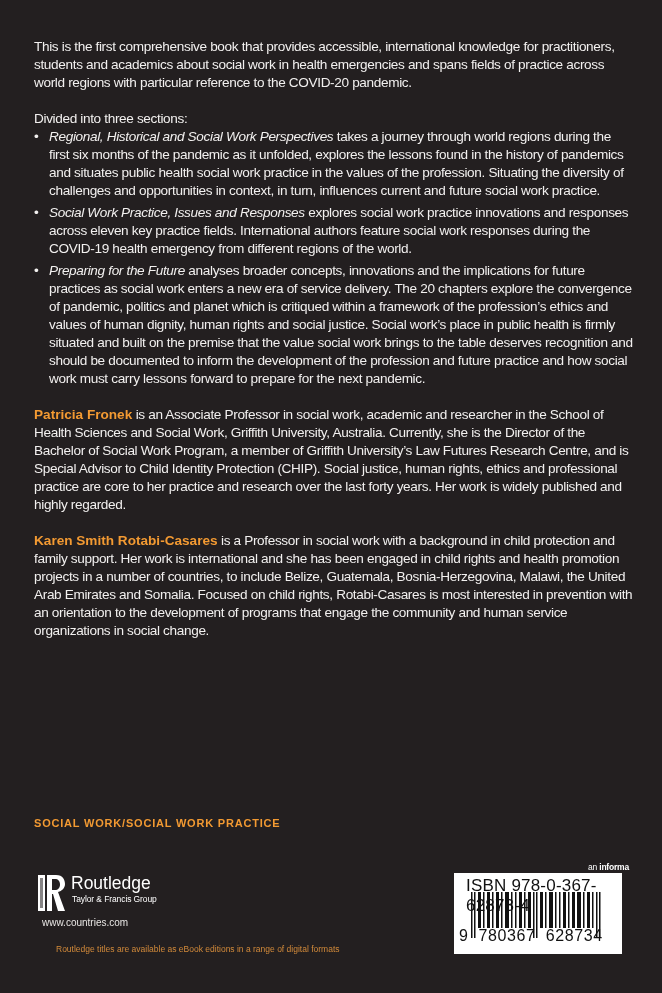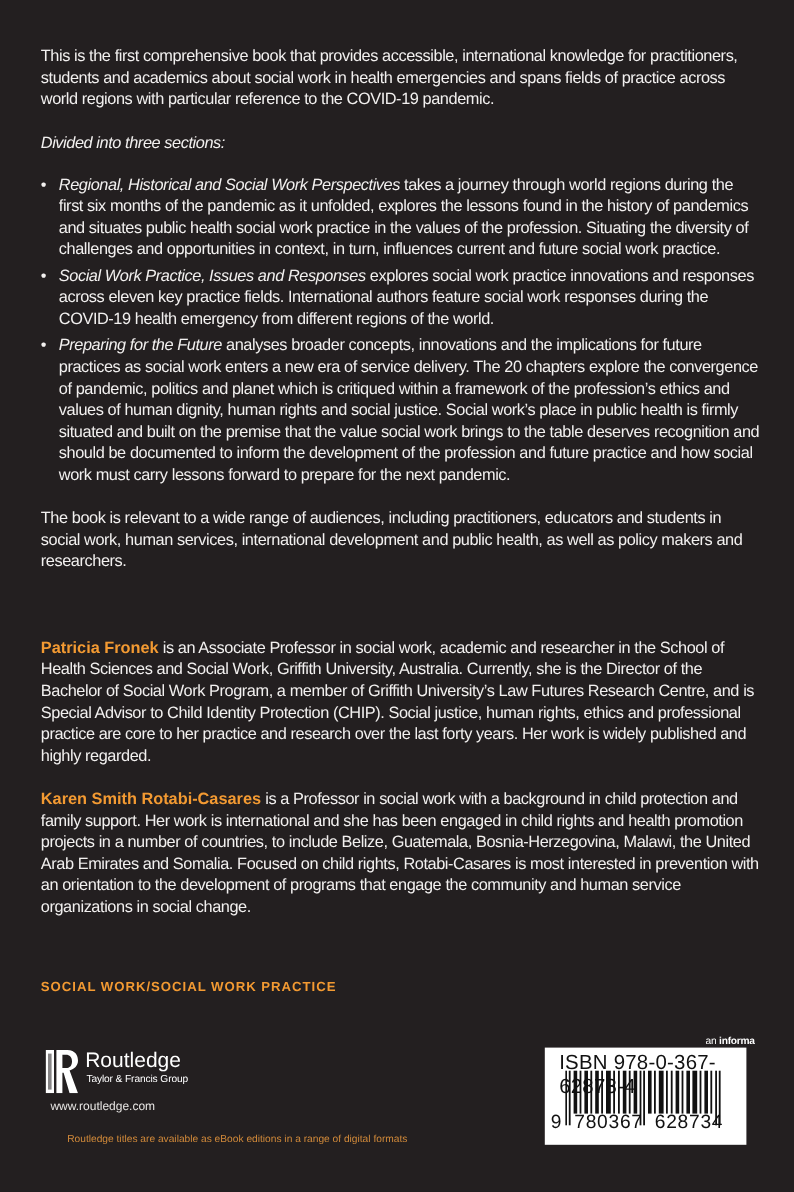--- a/index.html
+++ b/index.html
@@ -10,21 +10,21 @@
     font-family: "Liberation Sans", sans-serif;
     position: relative;
   }
   .content {
     position: absolute; left: 34px; top: 38px; width: 600px;
     font-size: 13.6px; line-height: 18px;
     letter-spacing: -0.35px;
   }
   p { margin: 0; }
   .intro { margin-bottom: 18px; }
-  .sections-title { margin-bottom: 17px; font-style: italic; }
+  .sections-title { margin-bottom: 0; }
   ul.sections { list-style: none; margin: 0 0 18px 0; padding: 0; }
   ul.sections li { position: relative; padding-left: 15px; margin-bottom: 4px; }
   ul.sections li .bullet { position: absolute; left: 0; top: 0; }
   em { font-style: italic; }
   .audience { margin-bottom: 54px; }
   .bio { margin-bottom: 18px; }
   .author-name { color: #f39a32; font-weight: bold; letter-spacing: 0; margin-top: 44px; }
   .subject {
     position: absolute; left: 34px; top: 817px;
     color: #f39a32; font-weight: bold; font-size: 11px; letter-spacing: 0.8px;
@@ -48,39 +48,38 @@
     background: #ffffff; color: #111;
   }
   .isbn-text { position: absolute; left: 12px; top: 3px; font-size: 17px; letter-spacing: 0.2px; }
   .bars { position: absolute; left: 17px; top: 19px; width: 130px; height: 46px; }
   .bar-digits { position: absolute; left: 5px; top: 54px; font-size: 16px; letter-spacing: 0.6px; white-space: pre; text-align: right; }
 </style>
 </head>
 <body>
 
 <div class="content">
-  <p class="intro">This is the first comprehensive book that provides accessible, international knowledge for practitioners, students and academics about social work in health emergencies and spans fields of practice across world regions with particular reference to the COVID-19 pandemic.</p>
+  <p class="intro">This is the first comprehensive book that provides accessible, international knowledge for practitioners, students and academics about social work in health emergencies and spans fields of practice across world regions with particular reference to the COVID-20 pandemic.</p>
 
   <p class="sections-title">Divided into three sections:</p>
   <ul class="sections">
     <li>
       <span class="bullet">•</span>
       <em>Regional, Historical and Social Work Perspectives</em><span> takes a journey through world regions during the first six months of the pandemic as it unfolded, explores the lessons found in the history of pandemics and situates public health social work practice in the values of the profession. Situating the diversity of challenges and opportunities in context, in turn, influences current and future social work practice.</span>
     </li>
     <li>
       <span class="bullet">•</span>
       <em>Social Work Practice, Issues and Responses</em><span> explores social work practice innovations and responses across eleven key practice fields. International authors feature social work responses during the COVID-19 health emergency from different regions of the world.</span>
     </li>
     <li>
       <span class="bullet">•</span>
       <em>Preparing for the Future</em><span> analyses broader concepts, innovations and the implications for future practices as social work enters a new era of service delivery. The 20 chapters explore the convergence of pandemic, politics and planet which is critiqued within a framework of the profession’s ethics and values of human dignity, human rights and social justice. Social work’s place in public health is firmly situated and built on the premise that the value social work brings to the table deserves recognition and should be documented to inform the development of the profession and future practice and how social work must carry lessons forward to prepare for the next pandemic.</span>
     </li>
   </ul>
 
-  <p class="audience">The book is relevant to a wide range of audiences, including practitioners, educators and students in social work, human services, international development and public health, as well as policy makers and researchers.</p>
 
   <p class="bio">
     <span class="author-name">Patricia Fronek</span><span> is an Associate Professor in social work, academic and researcher in the School of Health Sciences and Social Work, Griffith University, Australia. Currently, she is the Director of the Bachelor of Social Work Program, a member of Griffith University’s Law Futures Research Centre, and is Special Advisor to Child Identity Protection (CHIP). Social justice, human rights, ethics and professional practice are core to her practice and research over the last forty years. Her work is widely published and highly regarded.</span>
   </p>
   <p class="bio">
     <span class="author-name">Karen Smith Rotabi-Casares</span><span> is a Professor in social work with a background in child protection and family support. Her work is international and she has been engaged in child rights and health promotion projects in a number of countries, to include Belize, Guatemala, Bosnia-Herzegovina, Malawi, the United Arab Emirates and Somalia. Focused on child rights, Rotabi-Casares is most interested in prevention with an orientation to the development of programs that engage the community and human service organizations in social change.</span>
   </p>
 </div>
 
 <div class="subject">SOCIAL WORK/SOCIAL WORK PRACTICE</div>
@@ -88,21 +87,21 @@
 <div class="publisher">
   <svg class="logo-mark" viewBox="0 0 28 36">
     <rect x="0" y="0" width="7" height="36" fill="#ffffff"></rect>
     <path d="M9 0 H18 C25 0 27 5 27 9 C27 13 24 16 20 17 L27 36 H20 L15 19 H14 V36 H9 Z M14 4 V15 H17 C20 15 22 13 22 9.5 C22 6 20 4 17 4 Z" fill="#ffffff"></path>
     <rect x="2" y="3" width="3" height="30" fill="#231f20" opacity="0.55"></rect>
   </svg>
   <div class="logo-name">Routledge</div>
   <div class="logo-group">Taylor &amp; Francis Group</div>
 </div>
 
-<div class="website">www.routledge.com</div>
+<div class="website">www.countries.com</div>
 <div class="ebook-note">Routledge titles are available as eBook editions in a range of digital formats</div>
 
 <div class="informa"><span>an </span><b>informa</b><span> business</span></div>
 
 <div class="barcode-box">
   <div class="isbn-text">ISBN 978-0-367-62873-4</div>
   <svg class="bars" viewBox="0 0 130 46" preserveAspectRatio="none">
     <g fill="#111">
       <rect x="0" y="0" width="1.5" height="46"></rect>
         <rect x="3" y="0" width="1.5" height="46"></rect>

